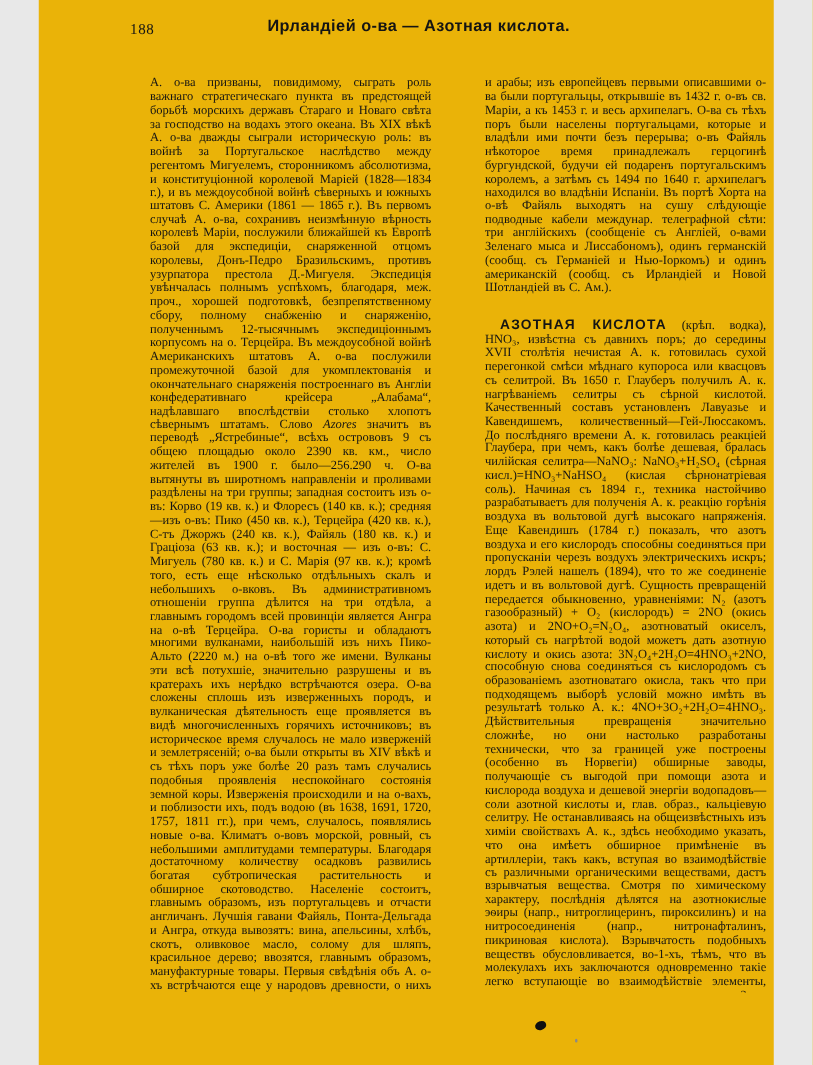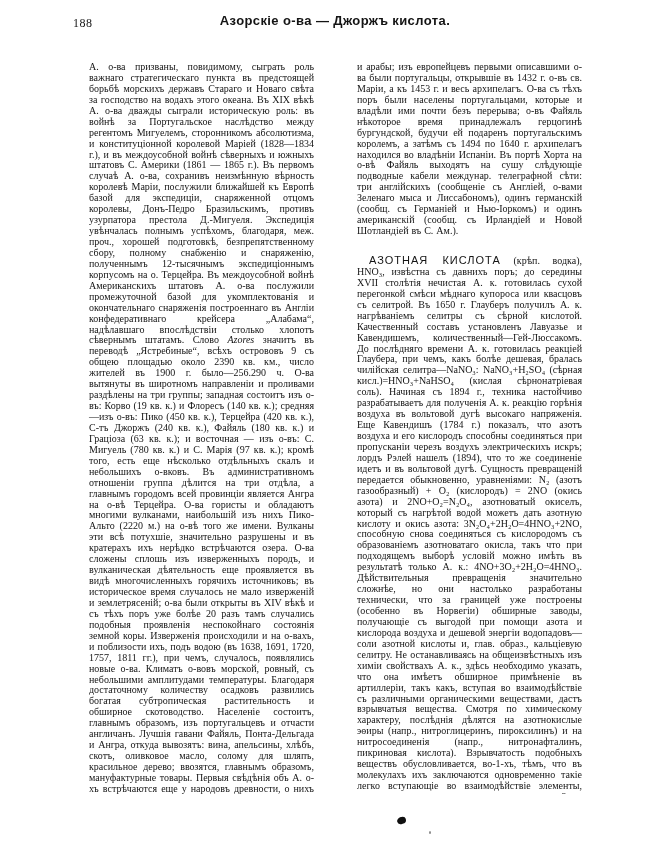--- a/index.html
+++ b/index.html
@@ -1,20 +1,20 @@
 <!DOCTYPE html>
 <html><head>
 <meta charset="utf-8">
 <style>
   html, body { margin: 0; padding: 0; background: #e8e8e8; }
   .page {
     position: relative;
-    width: 650px;
+    width: 588px;
     height: 852px;
-    background: #ffffff;
+    background: #eab308;
     font-family: "Liberation Serif", "DejaVu Serif", serif;
     color: #141414;
     overflow: hidden;
     margin: 0 auto;
   }
   .page-header {
     position: absolute;
     top: 13px;
     left: 71px;
     right: 51px;
@@ -50,21 +50,21 @@
     overflow: hidden;
     text-align: justify;
     font-size: 10px;
     line-height: 10.93px;
     word-spacing: 0.5px;
   }
   p.body-text { margin: 18px; text-indent: 0; }
   p.article { margin-top: 6px; text-indent: 12px; }
   .article-heading {
     font-family: "Liberation Sans", sans-serif;
-    font-weight: 400;
+    font-weight: 700;
     font-size: 11px;
     letter-spacing: 1px;
   }
   .latin-italic { font-style: italic; }
   .ink-blot {
     position: absolute;
     left: 397px;
     top: 817px;
     width: 9px;
     height: 7px;
@@ -82,21 +82,21 @@
     border-radius: 50%;
   }
 </style>
 </head>
 <body>
 
 <div class="page">
 
   <header class="page-header">
     <span class="page-number">188</span>
-    <h1 class="running-title">Азорскіе о-ва — Джоржъ кислота.</h1>
+    <h1 class="running-title">Ирландіей о-ва — Азотная кислота.</h1>
   </header>
 
   <main class="columns">
 
     <div class="column">
       <p class="body-text"><span>А. о-ва призваны, повидимому, сыграть роль важнаго стратегическаго пункта въ предстоящей борьбѣ морскихъ державъ Стараго и Новаго свѣта за господство на водахъ этого океана. Въ XIX вѣкѣ А. о-ва дважды сыграли историческую роль: въ войнѣ за Португальское наслѣдство между регентомъ Мигуелемъ, сторонникомъ абсолютизма, и конституціонной королевой Маріей (1828—1834 г.), и въ междоусобной войнѣ сѣверныхъ и южныхъ штатовъ С. Америки (1861 — 1865 г.). Въ первомъ случаѣ А. о-ва, сохранивъ неизмѣнную вѣрность королевѣ Маріи, послужили ближайшей къ Европѣ базой для экспедиціи, снаряженной отцомъ королевы, Донъ-Педро Бразильскимъ, противъ узурпатора престола Д.-Мигуеля. Экспедиція увѣнчалась полнымъ успѣхомъ, благодаря, меж. проч., хорошей подготовкѣ, безпрепятственному сбору, полному снабженію и снаряженію, полученнымъ 12-тысячнымъ экспедиціоннымъ корпусомъ на о. Терцейра. Въ междоусобной войнѣ Американскихъ штатовъ А. о-ва послужили промежуточной базой для укомплектованія и окончательнаго снаряженія построеннаго въ Англіи конфедеративнаго крейсера „Алабама“, надѣлавшаго впослѣдствіи столько хлопотъ сѣвернымъ штатамъ. Слово </span><span class="latin-italic">Azores</span><span> значитъ въ переводѣ „Ястребиные“, всѣхъ острововъ 9 съ общею площадью около 2390 кв. км., число жителей въ 1900 г. было—256.290 ч. О-ва вытянуты въ широтномъ направленіи и проливами раздѣлены на три группы; западная состоитъ изъ о-въ: Корво (19 кв. к.) и Флоресъ (140 кв. к.); средняя—изъ о-въ: Пико (450 кв. к.), Терцейра (420 кв. к.), С-тъ Джоржъ (240 кв. к.), Файяль (180 кв. к.) и Граціоза (63 кв. к.); и восточная — изъ о-въ: С. Мигуель (780 кв. к.) и С. Марія (97 кв. к.); кромѣ того, есть еще нѣсколько отдѣльныхъ скалъ и небольшихъ о-вковъ. Въ административномъ отношеніи группа дѣлится на три отдѣла, а главнымъ городомъ всей провинціи является Ангра на о-вѣ Терцейра. О-ва гористы и обладаютъ многими вулканами, наибольшій изъ нихъ Пико-Альто (2220 м.) на о-вѣ того же имени. Вулканы эти всѣ потухшіе, значительно разрушены и въ кратерахъ ихъ нерѣдко встрѣчаются озера. О-ва сложены сплошь изъ изверженныхъ породъ, и вулканическая дѣятельность еще проявляется въ видѣ многочисленныхъ горячихъ источниковъ; въ историческое время случалось не мало изверженій и землетрясеній; о-ва были открыты въ XIV вѣкѣ и съ тѣхъ поръ уже болѣе 20 разъ тамъ случались подобныя проявленія неспокойнаго состоянія земной коры. Изверженія происходили и на о-вахъ, и поблизости ихъ, подъ водою (въ 1638, 1691, 1720, 1757, 1811 гг.), при чемъ, случалось, появлялись новые о-ва. Климатъ о-вовъ морской, ровный, съ небольшими амплитудами температуры. Благодаря достаточному количеству осадковъ развились богатая субтропическая растительность и обширное скотоводство. Населеніе состоитъ, главнымъ образомъ, изъ португальцевъ и отчасти англичанъ. Лучшія гавани Файяль, Понта-Дельгада и Ангра, откуда вывозятъ: вина, апельсины, хлѣбъ, скотъ, оливковое масло, солому для шляпъ, красильное дерево; ввозятся, главнымъ образомъ, мануфактурные товары. Первыя свѣдѣнія объ А. о-хъ встрѣчаются еще у народовъ древности, о нихъ знали карѳагеняне, а послѣ Р. Хр.— норманны</span></p>
     </div>
 
     <div class="column">
       <p class="body-text">и арабы; изъ европейцевъ первыми описавшими о-ва были португальцы, открывшіе въ 1432 г. о-въ св. Маріи, а къ 1453 г. и весь архипелагъ. О-ва съ тѣхъ поръ были населены португальцами, которые и владѣли ими почти безъ перерыва; о-въ Файяль нѣкоторое время принадлежалъ герцогинѣ бургундской, будучи ей подаренъ португальскимъ королемъ, а затѣмъ съ 1494 по 1640 г. архипелагъ находился во владѣніи Испаніи. Въ портѣ Хорта на о-вѣ Файяль выходятъ на сушу слѣдующіе подводные кабели междунар. телеграфной сѣти: три англійскихъ (сообщеніе съ Англіей, о-вами Зеленаго мыса и Лиссабономъ), одинъ германскій (сообщ. съ Германіей и Нью-Іоркомъ) и одинъ американскій (сообщ. съ Ирландіей и Новой Шотландіей въ С. Ам.).</p>

